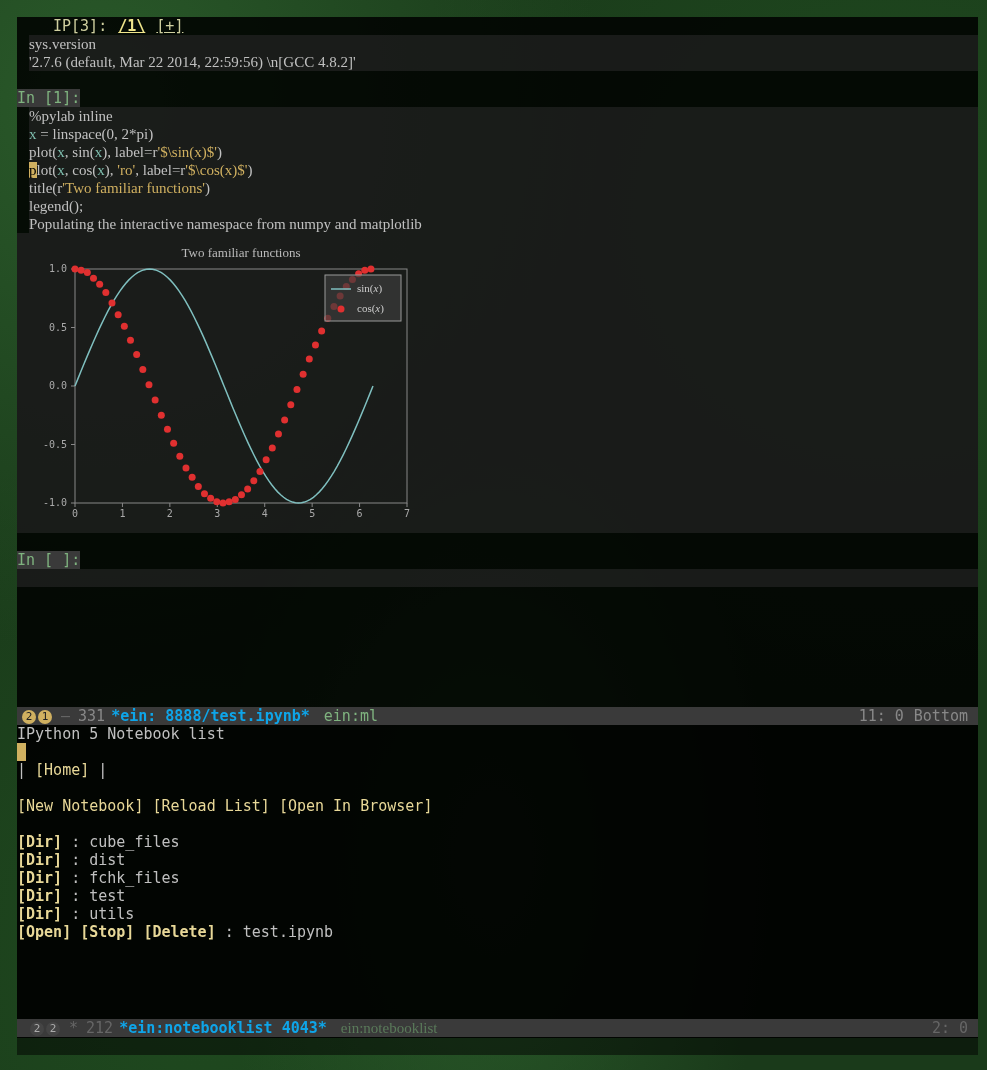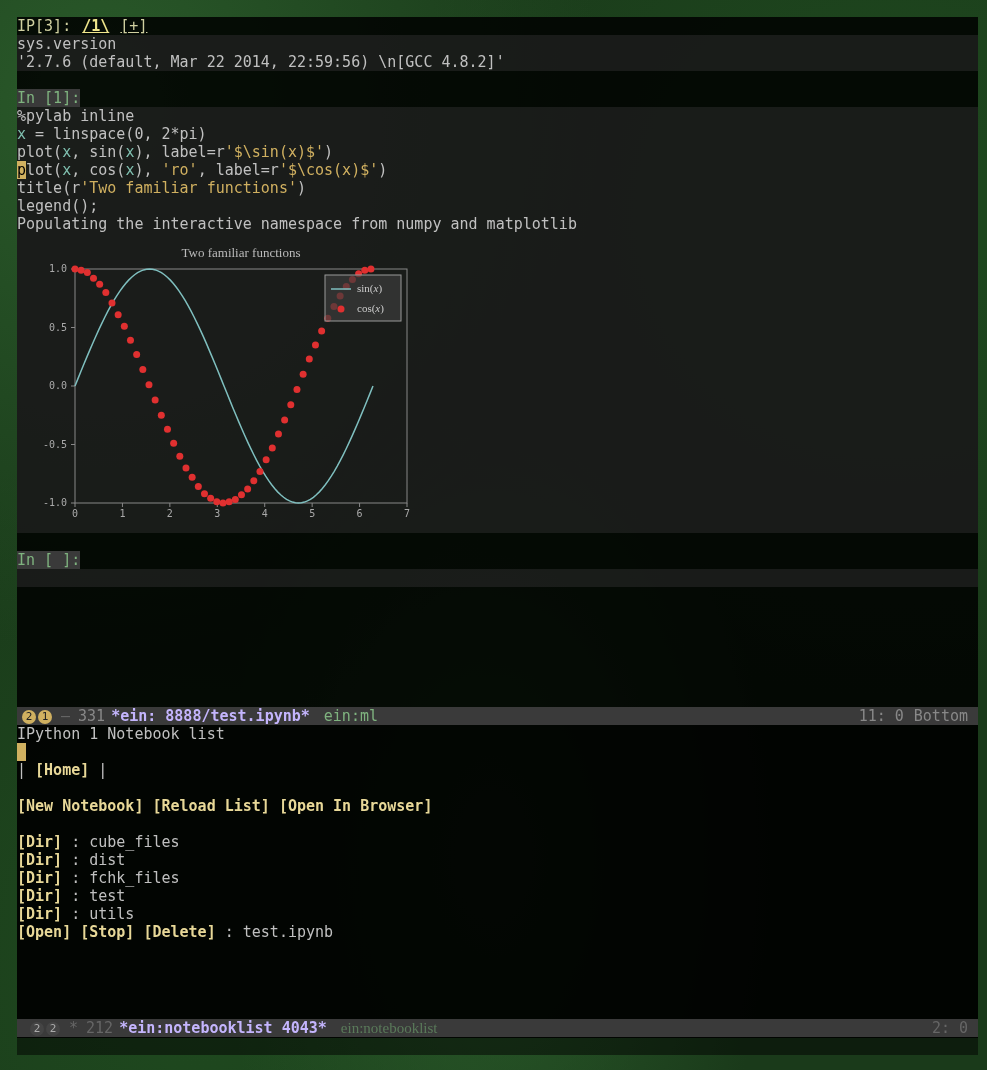--- a/index.html
+++ b/index.html
@@ -21,36 +21,38 @@
     position: absolute;
     left: 17px;
     top: 17px;
     width: 961px;
     height: 1021px;
     background: rgba(0,0,0,0.85);
   }
   .tab-bar {
     height: 18px;
     color: #d0d0a0;
+    margin-left: 36px;
   }
   .tab-bar span { margin-right: 2px; }
   .tab-active { text-decoration: underline; color: #f0e68c; font-weight: bold;}
   .tab-plus { text-decoration: underline; color: #d0d0a0; }
   .code-area {
     color: #c0c0c0;
     padding: 0;
   }
   .in-label {
     background: #3a3a3a;
     color: #7fb37f;
     display: inline-block;
   }
   .cell-bg {
     background: rgba(40,40,40,0.6);
-    margin-left: 0;
+    margin-left: 12px;
+    font-family: Liberation Serif, serif;
   }
   .var { color: #7fbfaf; }
   .num { color: #c0c0c0; }
   .str { color: #d0b060; }
   .cursor { background: #d0b060; color: #000; }
   .plot-container {
     background: rgba(40,40,40,0.6);
     padding: 10px 0 10px 0;
   }
   .statusbar {
@@ -61,28 +63,28 @@
     align-items: center;
     position: relative;
   }
   .sb-circle {
     display:inline-block;width:14px;height:14px;border-radius:7px;
     font-size:11px;line-height:14px;text-align:center;margin:0 1px;
     vertical-align:middle;
   }
   .sb-c-yellow { background:#d0b060;color:#222; }
   .sb-c-dark { background:#444;color:#aaa; }
-  .sb-buf { color:#c4b5fd; font-weight:bold;}
+  .sb-buf { color:#0ea5e9; font-weight:bold;}
   .sb-mode { color:#7fb37f; }
   .lower-pane {
     color: #c0c0c0;
   }
   .nb-link {
     color: #e8d898;
-    font-weight: bold;
+    font-weight: normal;
   }
   .dir-label {
     color: #e8d898;
     font-weight: bold;
   }
   .file-actions {
     color: #e8d898;
     font-weight: bold;
   }
   svg { display:block; }
@@ -218,21 +220,21 @@
     </span>
     <span style="padding:0 8px;color:#666;">—</span>
     <span style="color:#888;">331</span>
     <span style="padding:0 6px;" class="sb-buf">*ein: 8888/test.ipynb*</span>
     <span class="sb-mode" style="padding:0 8px;">ein:ml</span>
     <span style="margin-left:auto;padding-right:10px;">11: 0</span>
     <span style="padding-right:10px;">Bottom</span>
   </div>
 
   <div class="lower-pane" style="height:294px; background:rgba(0,0,0,0.5);">
-    <div>IPython 1 Notebook list</div>
+    <div>IPython 5 Notebook list</div>
     <div><span class="cursor">&nbsp;</span></div>
     <div> | <span class="nb-link">[Home]</span> |</div>
     <div style="height:18px;"></div>
     <div>
       <span class="nb-link">[New Notebook]</span>
       <span class="nb-link">[Reload List]</span>
       <span class="nb-link">[Open In Browser]</span>
     </div>
     <div style="height:18px;"></div>
     <div id="nb-items">

